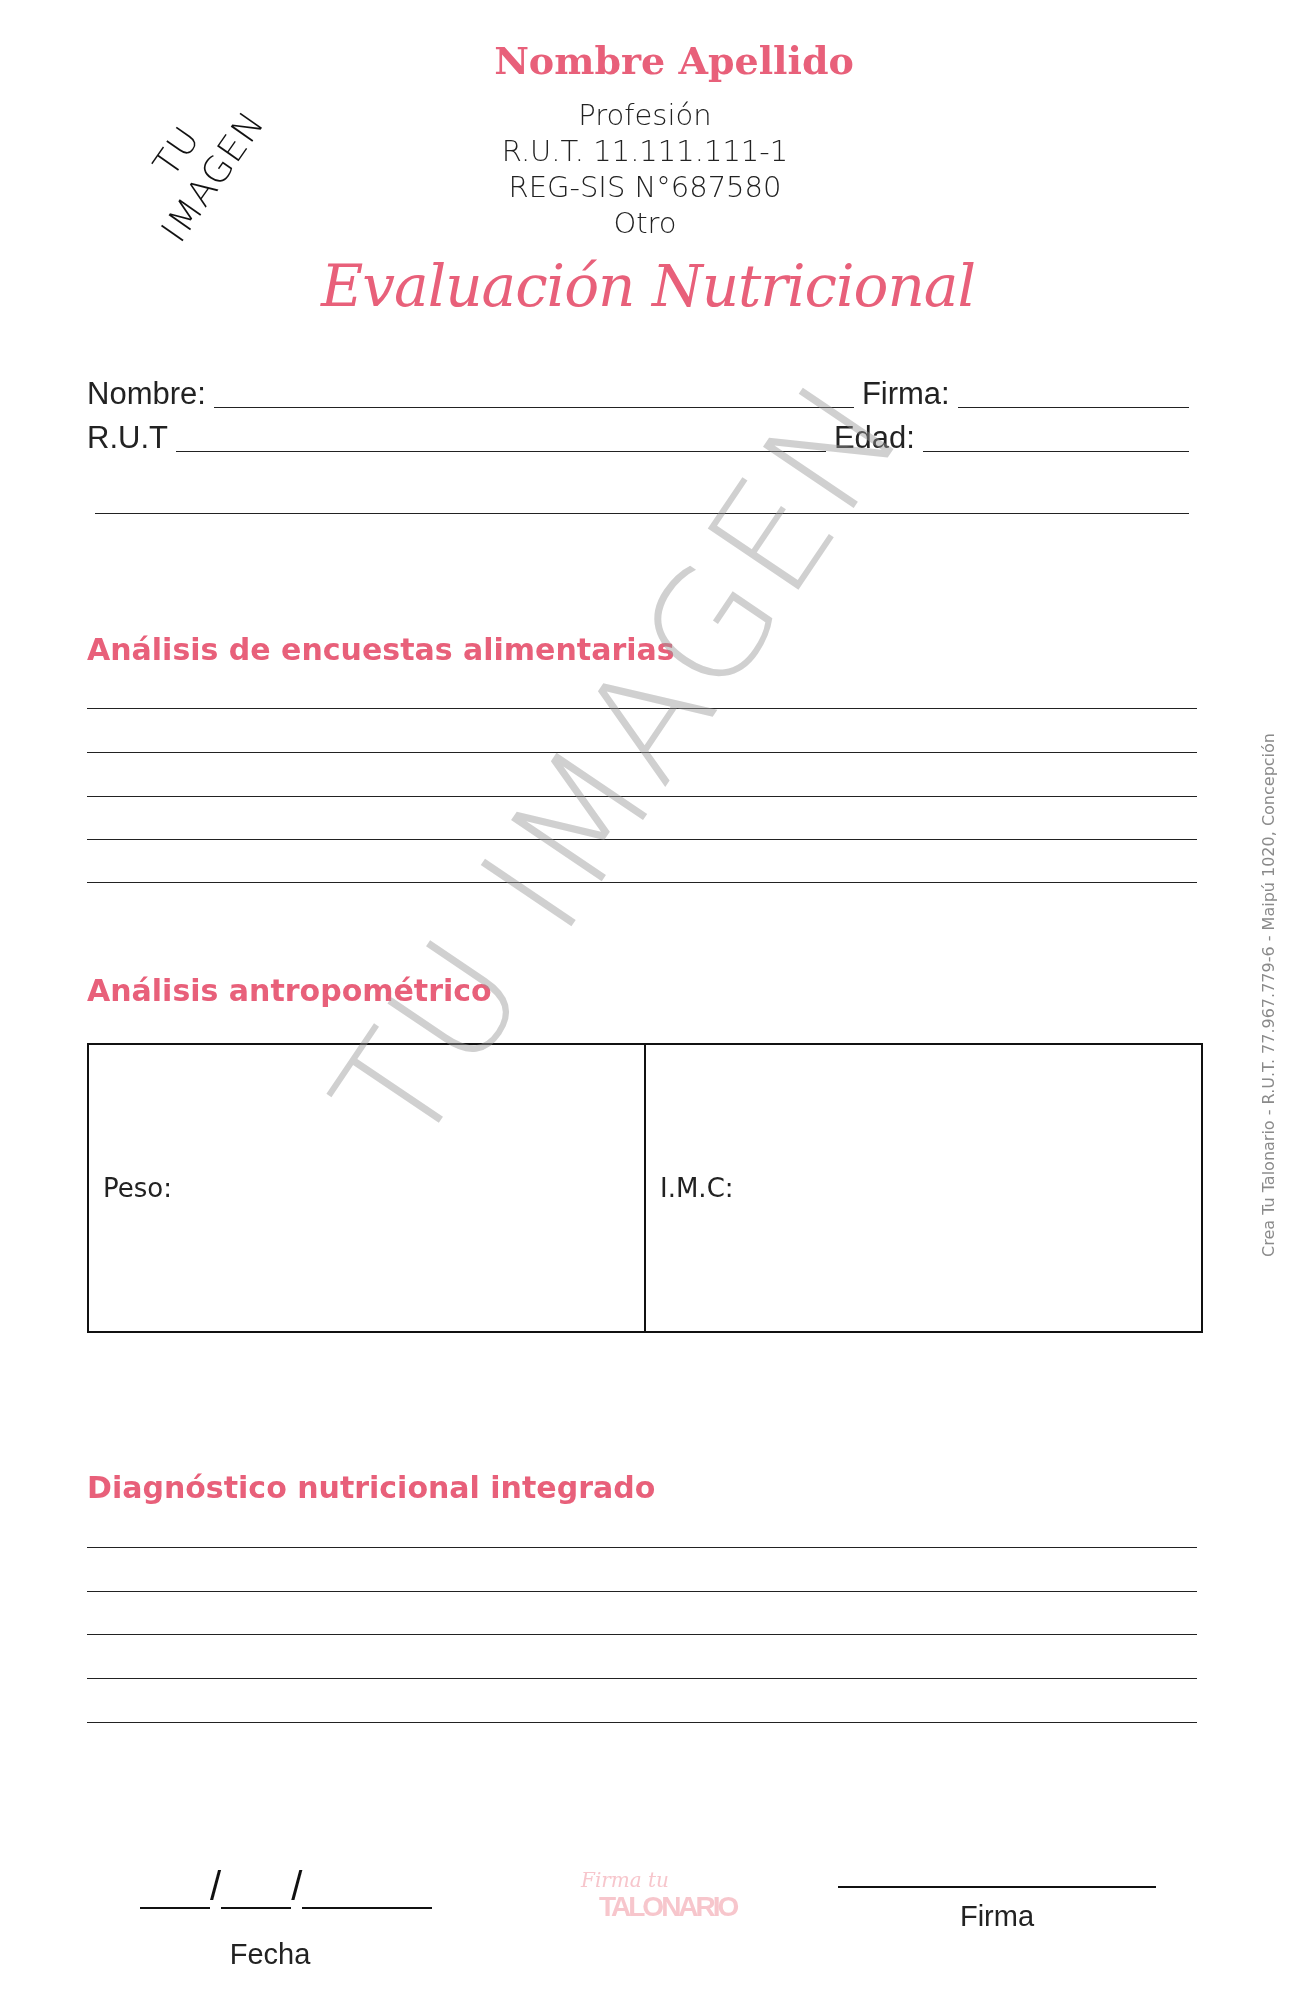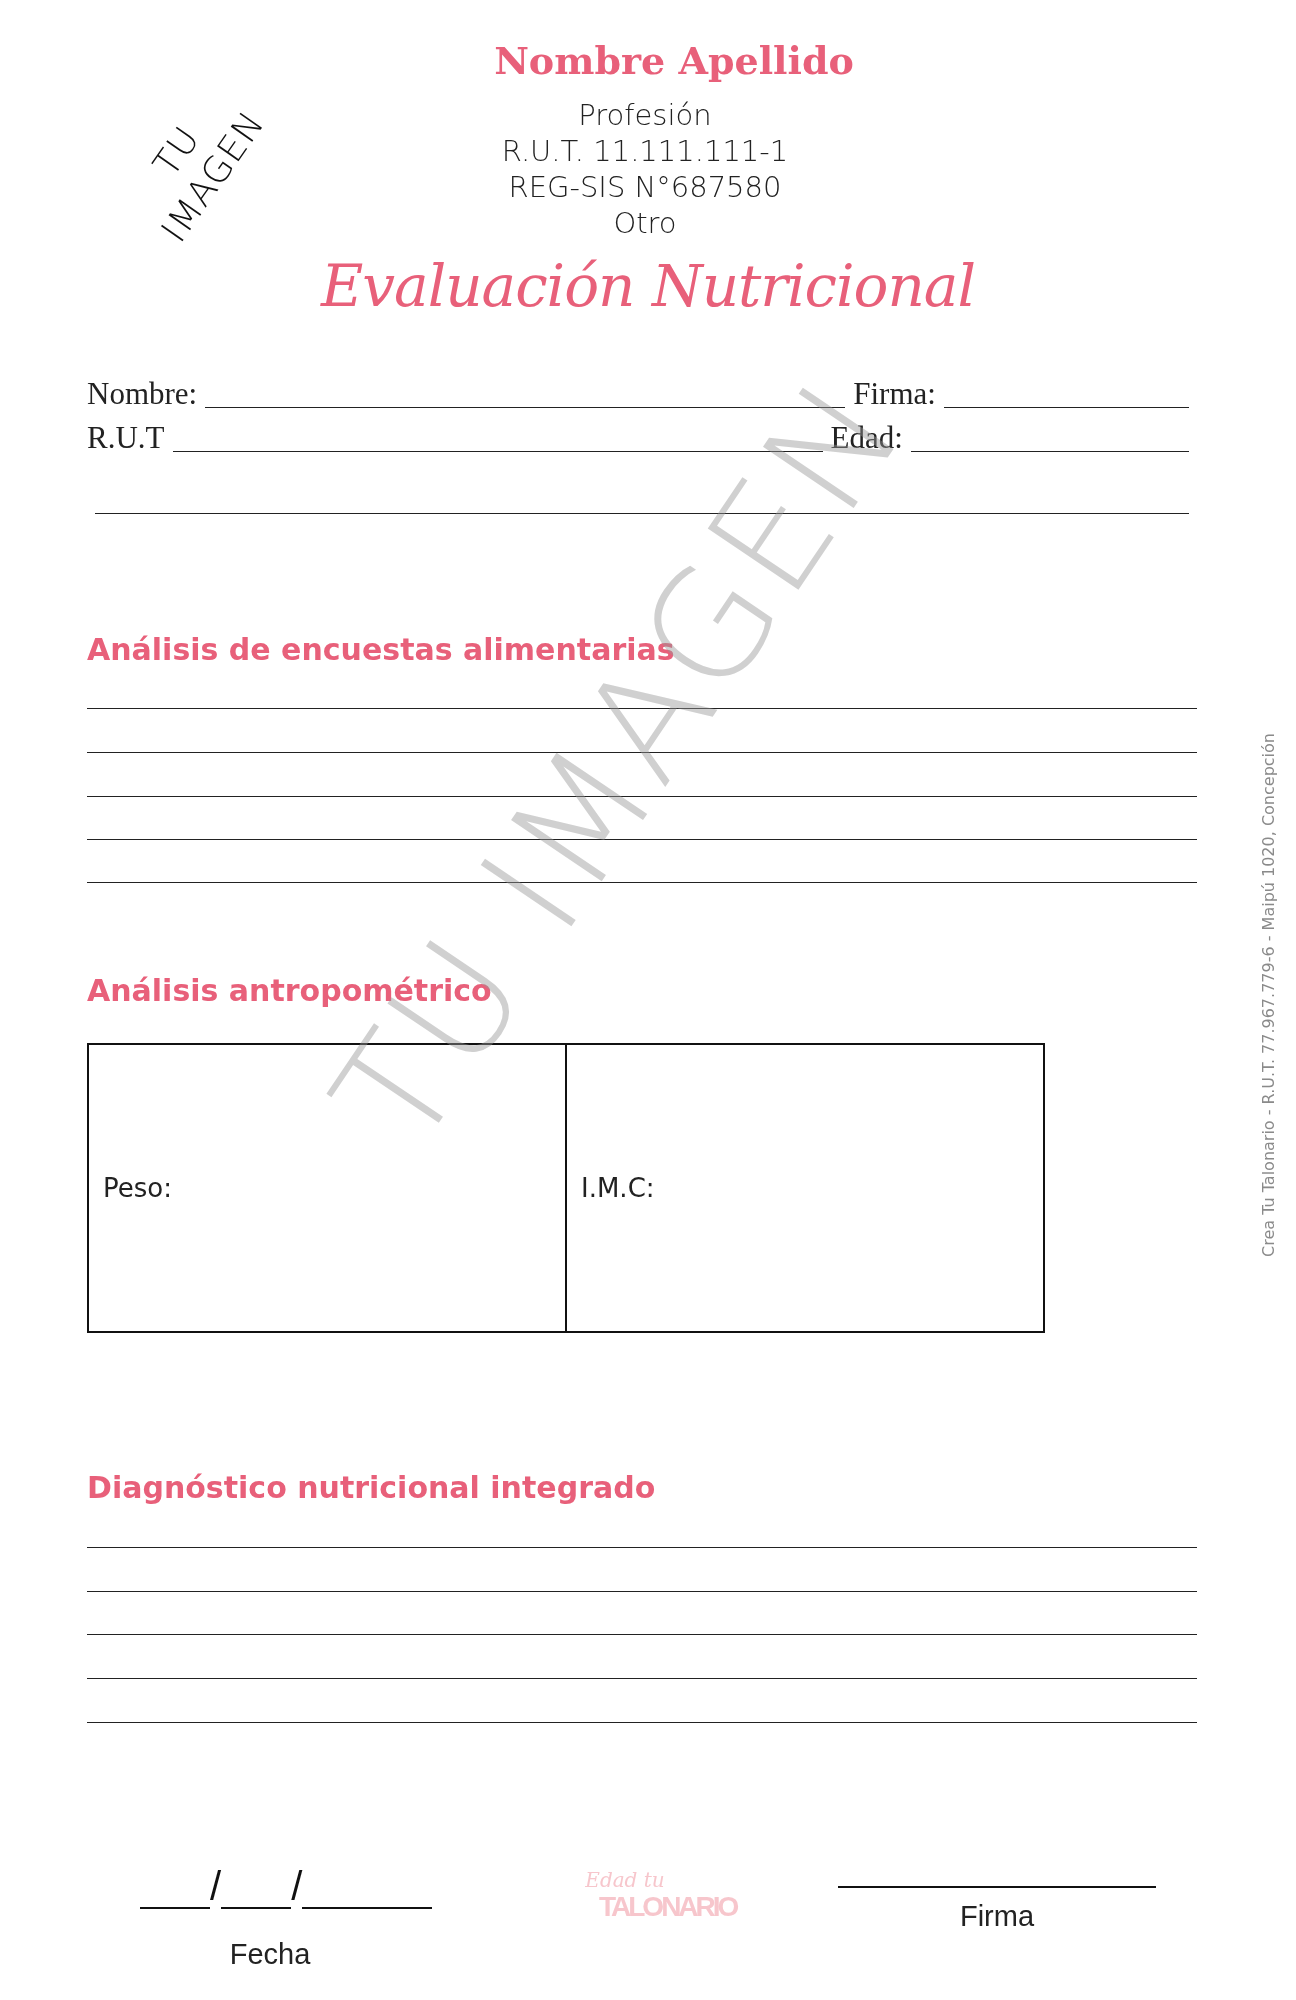--- a/index.html
+++ b/index.html
@@ -9,25 +9,25 @@
   .center { text-align:center; }
   #logo-placeholder { left:95px; top:120px; width:200px; transform:rotate(-55deg);
         font-size:36px; line-height:44px; color:#111; letter-spacing:1px; text-align:center;
         font-family:"DejaVu Sans", sans-serif; font-weight:300; }
   #name { left:0; width:1296px; top:38px; font-family:"DejaVu Serif", serif; font-weight:bold;
           font-size:38px; color:#e8607a;padding-left:26px; }
   .sub { left:0; width:1290px; font-size:29px; color:#222; font-family:"DejaVu Sans", sans-serif; font-weight:300; }
   #doc-title { left:0; width:1296px; top:252px; font-family:"DejaVu Serif", serif; font-style:italic;
                font-size:58px; color:#e8607a; letter-spacing:-1px; }
   .field-row { left:87px; width:1110px; font-size:31px; color:#222; white-space:nowrap;
-               font-family:Liberation Serif, serif; display:flex; align-items:baseline;justify-content:space-between; }
+               font-family:Liberation Sans, sans-serif; display:flex; align-items:baseline;justify-content:space-between; }
   .field-row .blank { border-bottom:1.5px solid #222; height:1px; margin:0 8px; transform:translateY(4px); }
   .section-h { left:87px; font-size:30px; font-weight:bold; color:#e8607a; font-family:"DejaVu Sans", sans-serif; }
   .wline { left:87px; width:1110px; height:0; border-top:1.5px solid #222; }
-  table#anthro { position:absolute; left:87px; top:1043px; width:958px; height:290px; border-collapse:collapse; }
+  table#anthro { position:absolute; left:87px; top:1043px; width:1116px; height:290px; border-collapse:collapse; }
   #anthro td { border:2.5px solid #111; width:50%; font-size:26px; padding:0 0 0 14px; color:#222;
                font-family:"DejaVu Sans", sans-serif; }
   #watermark { left:300px; top:1080px; width:900px; transform:rotate(-56deg); transform-origin:0 0;
                font-size:150px; color:rgba(150,150,150,0.45); font-family:"DejaVu Sans", sans-serif;
                font-weight:200; letter-spacing:4px; white-space:nowrap; pointer-events:none; }
   #side-text { left:1268px; top:995px; transform:translate(-50%,-50%) rotate(-90deg);
                font-size:16px; color:#8a8a8a; white-space:nowrap; font-family:"DejaVu Sans", sans-serif; }
   .date-blank { display:inline-block; border-bottom:2px solid #111; height:26px; vertical-align:bottom; }
   #date-row { left:140px; top:1864px; font-size:40px; color:#111; white-space:nowrap; }
   #date-label { left:200px; top:1938px; width:140px; font-size:29px; color:#222; text-align:center; }
@@ -95,18 +95,18 @@
 <div id="watermark" class="abs">TU IMAGEN</div>
 
 <div id="side-text" class="abs">Crea Tu Talonario - R.U.T. 77.967.779-6 - Maipú 1020, Concepción</div>
 
 <div id="date-row" class="abs">
   <span class="date-blank" style="width:70px"></span><span>/</span><span class="date-blank" style="width:70px"></span><span>/</span><span class="date-blank" style="width:130px"></span>
 </div>
 <div id="date-label" class="abs">Fecha</div>
 
 <div id="brand-logo" class="abs">
-  <div class="script">Edad tu</div>
+  <div class="script">Firma tu</div>
   <div class="big">TALONARIO</div>
 </div>
 
 <div id="sign-line" class="abs"></div>
 <div id="sign-label" class="abs">Firma</div>
 
 </body></html>

